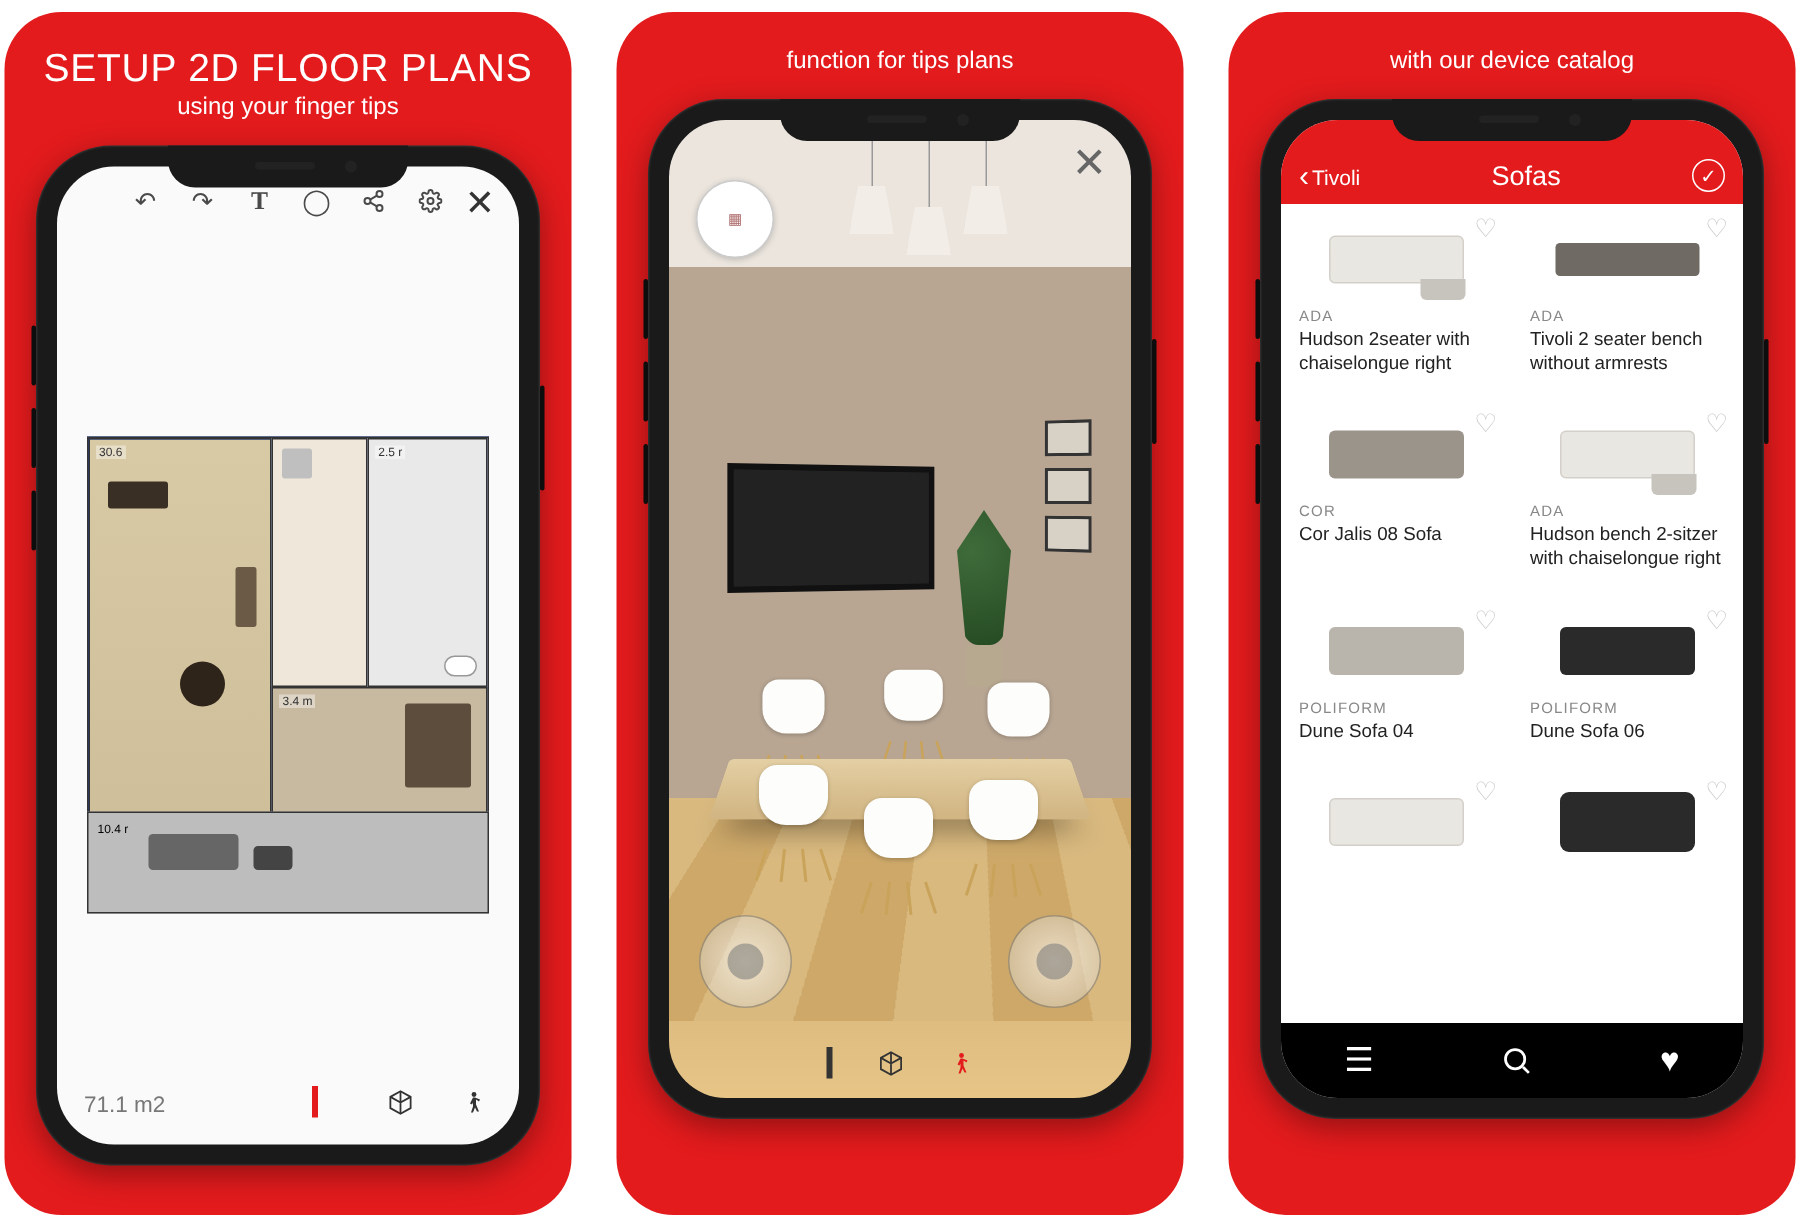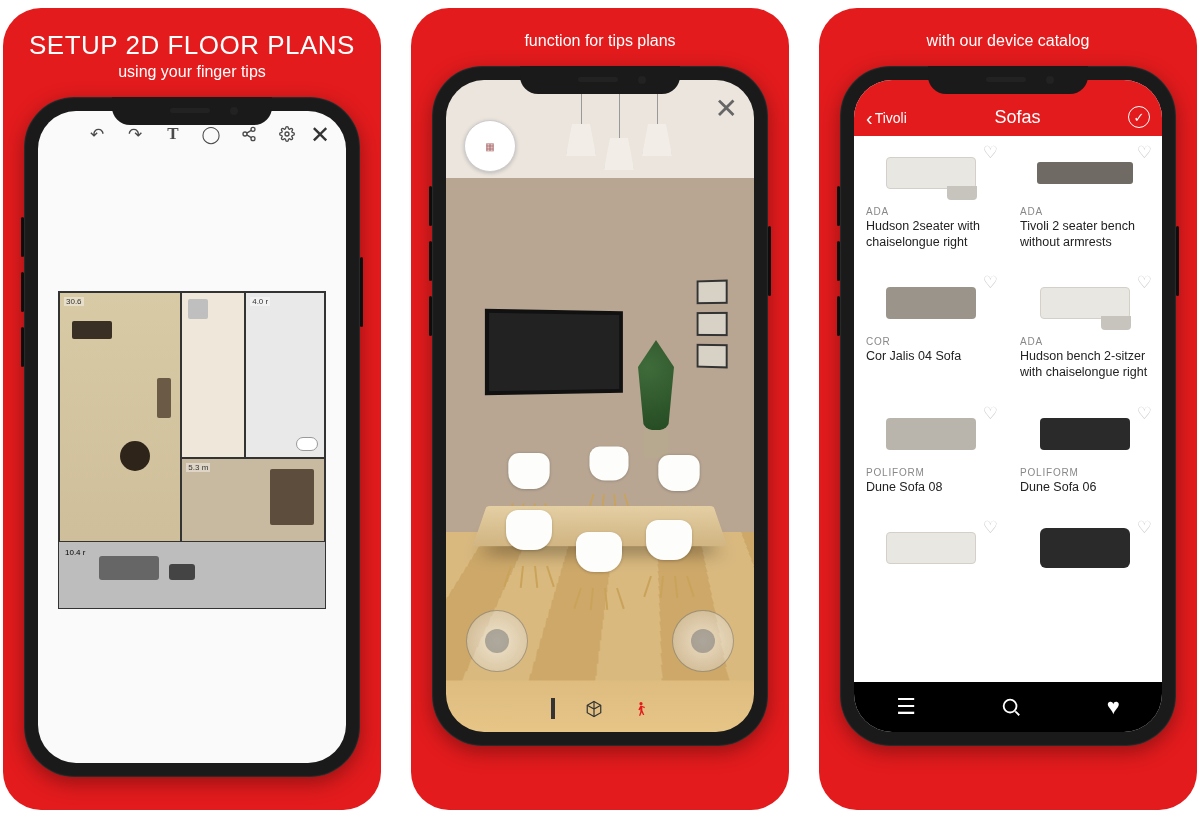--- a/index.html
+++ b/index.html
@@ -137,34 +137,51 @@
           <div class="room r-liv">
             <span class="rlabel">30.6</span>
             <div class="furn" style="left:50%;top:52%;width:30px;height:30px;border-radius:50%;background:#2e2419;"></div>
             <div class="furn" style="left:10%;top:10%;width:40px;height:18px;background:#3a2f24;"></div>
             <div class="furn" style="right:8%;top:30%;width:14px;height:40px;background:#6b5a45;"></div>
           </div>
           <div class="room r-kit">
             <div class="furn" style="left:6px;top:6px;width:20px;height:20px;background:#bfbfbf;"></div>
           </div>
           <div class="room r-bath">
-            <span class="rlabel">4.0 r</span>
+            <span class="rlabel">2.5 r</span>
             <div class="furn" style="right:6px;bottom:6px;width:22px;height:14px;border-radius:7px;background:#fff;border:1px solid #999;"></div>
           </div>
           <div class="room r-bed">
-            <span class="rlabel">5.3 m</span>
+            <span class="rlabel">3.4 m</span>
             <div class="furn" style="right:10px;top:10px;width:44px;height:56px;background:#5c4d3c;"></div>
           </div>
         </div>
         <div class="lower-strip">
           <span class="rlabel" style="position:absolute;left:6px;top:6px;font-size:8px;">10.4 r</span>
           <div class="furn" style="position:absolute;left:40px;top:14px;width:60px;height:24px;background:#666;border-radius:3px;"></div>
           <div class="furn" style="position:absolute;left:110px;top:22px;width:26px;height:16px;background:#444;border-radius:3px;"></div>
         </div>
 
+        <div class="bottom">
+          <span class="area">71.1 m2</span>
+          <span style="flex:1"></span>
+          <span class="bot-ic"><span class="sq-hollow"></span></span>
+          <span class="bot-ic">
+            <svg width="18" height="18" viewBox="0 0 24 24" fill="none" stroke="#333" stroke-width="1.6">
+                <path d="M12 2l9 5v10l-9 5-9-5V7l9-5z"></path>
+                <path d="M12 2v20M3 7l9 5 9-5"></path>
+              </svg>
+          </span>
+          <span class="bot-ic walk-ic">
+            <svg width="16" height="18" viewBox="0 0 24 24" fill="#333">
+                <circle cx="12" cy="4" r="2.4"></circle>
+                <path d="M11 7l-3 6 2 1 1-2v4l-2 6h2l2-5 2 4h2l-3-7V9l3 2 1-2-5-2z"></path>
+              </svg>
+          </span>
+        </div>
       </div>
     </div>
   </div>
 
   <div class="card">
     <div class="hdr">
       <div class="sub">function for tips plans</div>
     </div>
     <div class="phone">
       <div class="notch"></div>
@@ -305,39 +322,39 @@
               <div class="pname">Tivoli 2 seater bench without armrests</div>
             </div>
           </div>
           <div class="row" style="margin-top:6px;">
             <div class="cell">
               <span class="fav">♡</span>
               <div class="thumb">
                   <div class="sofa low"></div>
                 </div>
               <div class="brand">Cor</div>
-              <div class="pname">Cor Jalis 04 Sofa</div>
+              <div class="pname">Cor Jalis 08 Sofa</div>
             </div>
             <div class="cell">
               <span class="fav">♡</span>
               <div class="thumb">
                   <div class="sofa white chaise-r"></div>
                 </div>
               <div class="brand">ADA</div>
               <div class="pname">Hudson bench 2-sitzer with chaiselongue right</div>
             </div>
           </div>
           <div class="row" style="margin-top:6px;">
             <div class="cell">
               <span class="fav">♡</span>
               <div class="thumb">
                   <div class="sofa" style="background:#b9b4ac;"></div>
                 </div>
               <div class="brand">Poliform</div>
-              <div class="pname">Dune Sofa 08</div>
+              <div class="pname">Dune Sofa 04</div>
             </div>
             <div class="cell">
               <span class="fav">♡</span>
               <div class="thumb">
                   <div class="sofa dark"></div>
                 </div>
               <div class="brand">Poliform</div>
               <div class="pname">Dune Sofa 06</div>
             </div>
           </div>

